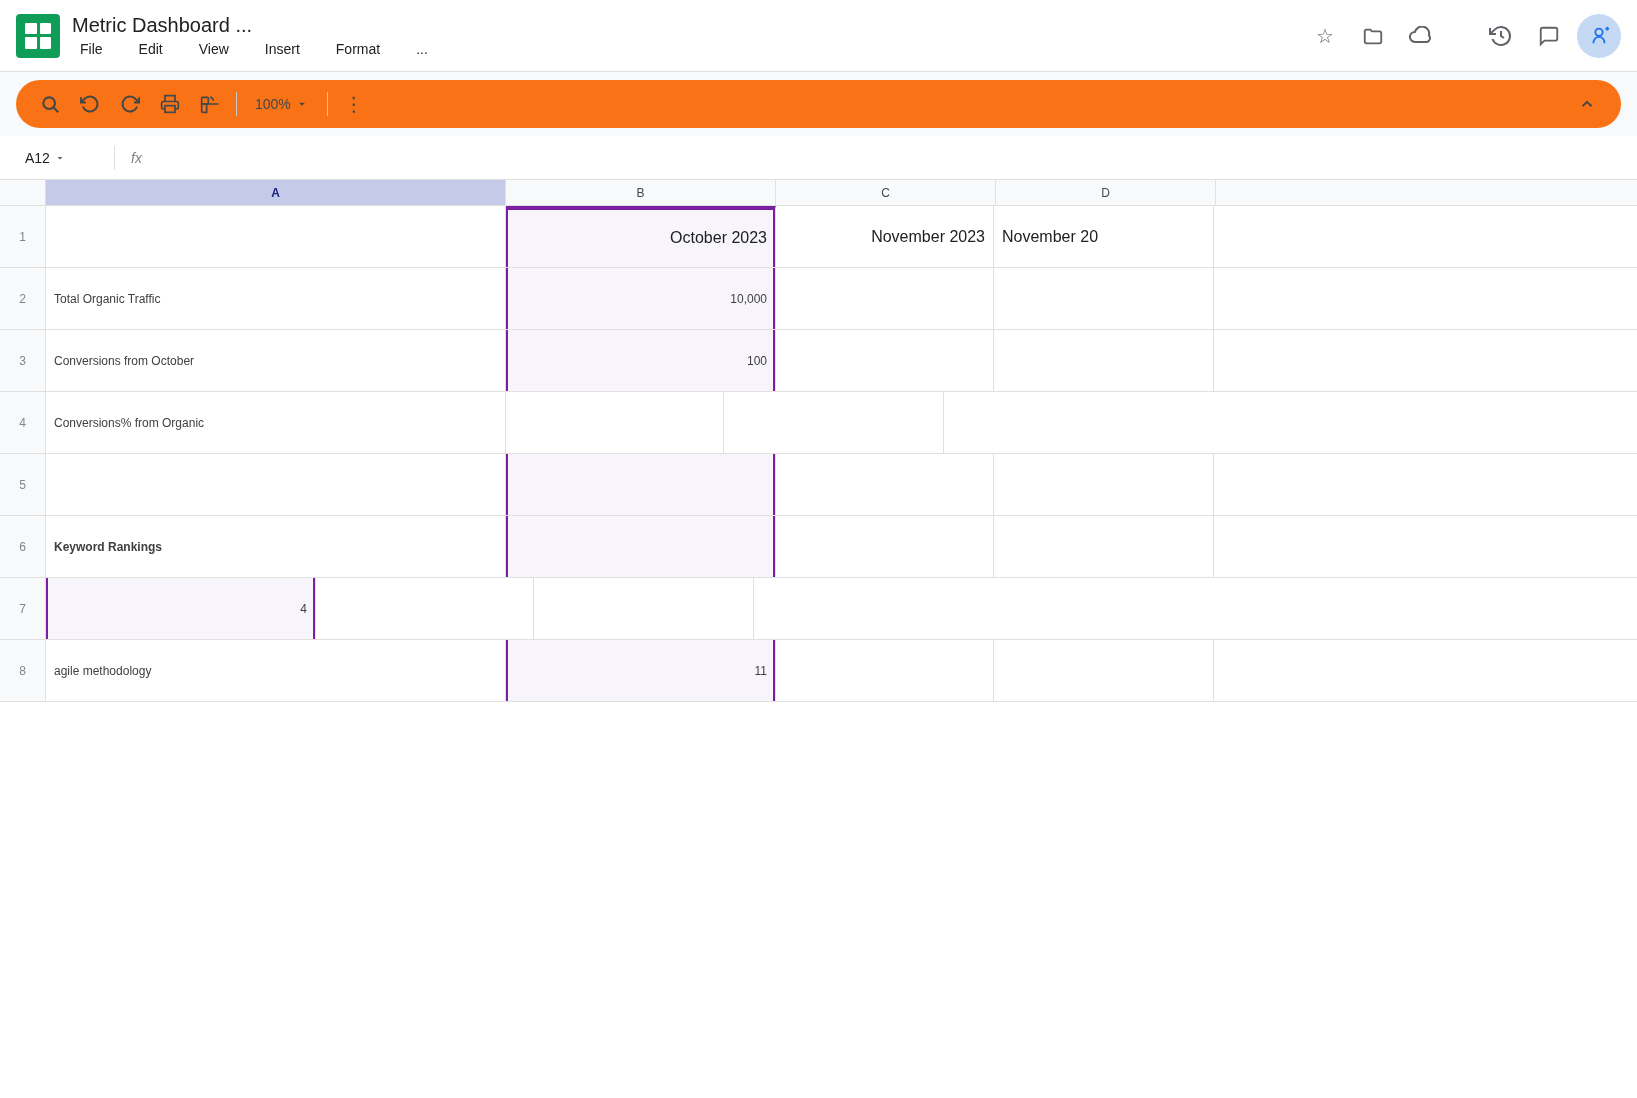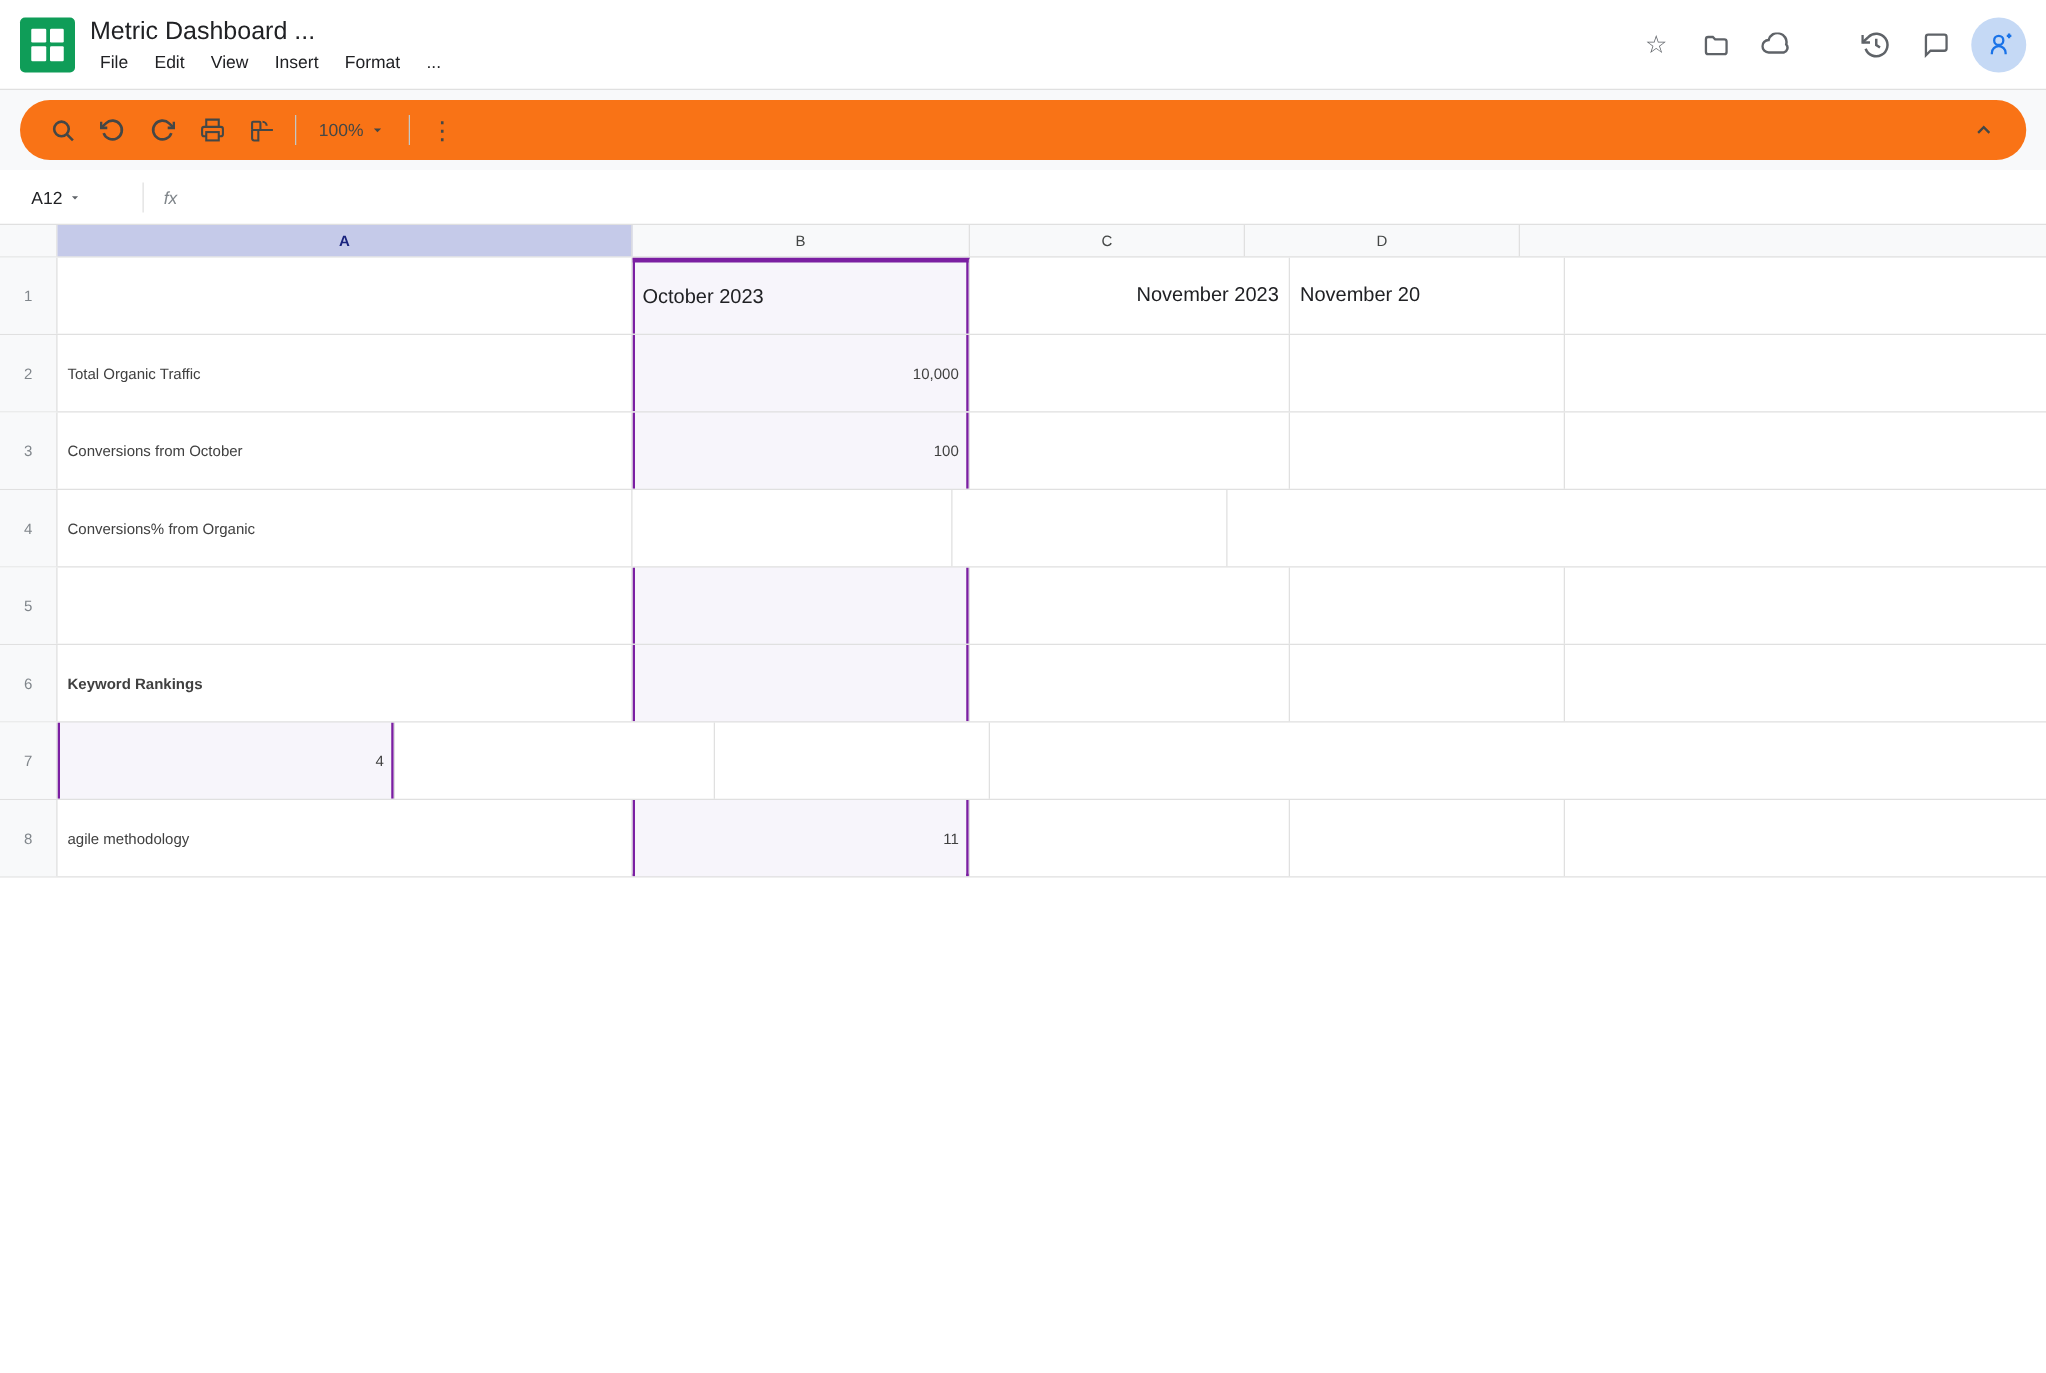--- a/index.html
+++ b/index.html
@@ -49,21 +49,21 @@
       gap: 2px;
     }
     .doc-title {
       font-size: 20px;
       font-weight: 400;
       color: #202124;
       line-height: 1.2;
     }
     .menu-bar {
       display: flex;
-      gap: 5px;
+      gap: 20px;
     }
     .menu-item {
       font-size: 14px;
       color: #202124;
       padding: 2px 8px;
       border-radius: 4px;
       cursor: pointer;
     }
     .header-icons {
       display: flex;
@@ -245,21 +245,21 @@
       display: flex;
       align-items: center;
       padding: 0 8px;
       font-size: 12px;
       color: #404040;
       overflow: hidden;
       position: relative;
     }
     .cell.col-a { width: 460px; }
     .cell.col-b { width: 270px; justify-content: flex-end; }
-    .cell.col-c { width: 256px; justify-content: flex-end; }
+    .cell.col-c { width: 218px; justify-content: flex-end; }
     .cell.col-d { width: 220px; }
 
     
     .cell.col-b.selected-col {
       background: rgba(103, 58, 183, 0.05);
     }
 
     
     .cell.header-cell {
       font-size: 16px;
@@ -416,21 +416,21 @@
     <div class="col-header col-b">B</div>
     <div class="col-header col-c">C</div>
     <div class="col-header col-d">D</div>
   </div>
 
   <div class="grid-rows">
 
     <div class="grid-row">
       <div class="row-num">1</div>
       <div class="cell col-a"></div>
-      <div class="cell col-b header-cell selected-col col-b-top-border" style="position:relative;justify-content:flex-start;font-size:16px;">
+      <div class="cell col-b header-cell selected-col col-b-top-border" style="position:relative;justify-content:flex-end;font-size:16px;">
         <span>October 2023</span>
         <div class="col-b-selected-outline" style="border-top:2px solid #7b1fa2;border-left:2px solid #7b1fa2;border-right:2px solid #7b1fa2;border-bottom:none;"></div>
       </div>
       <div class="cell col-c header-cell">
         <span>November 2023</span>
       </div>
       <div class="cell col-d header-cell">
         <span>November 20</span>
       </div>
     </div>

